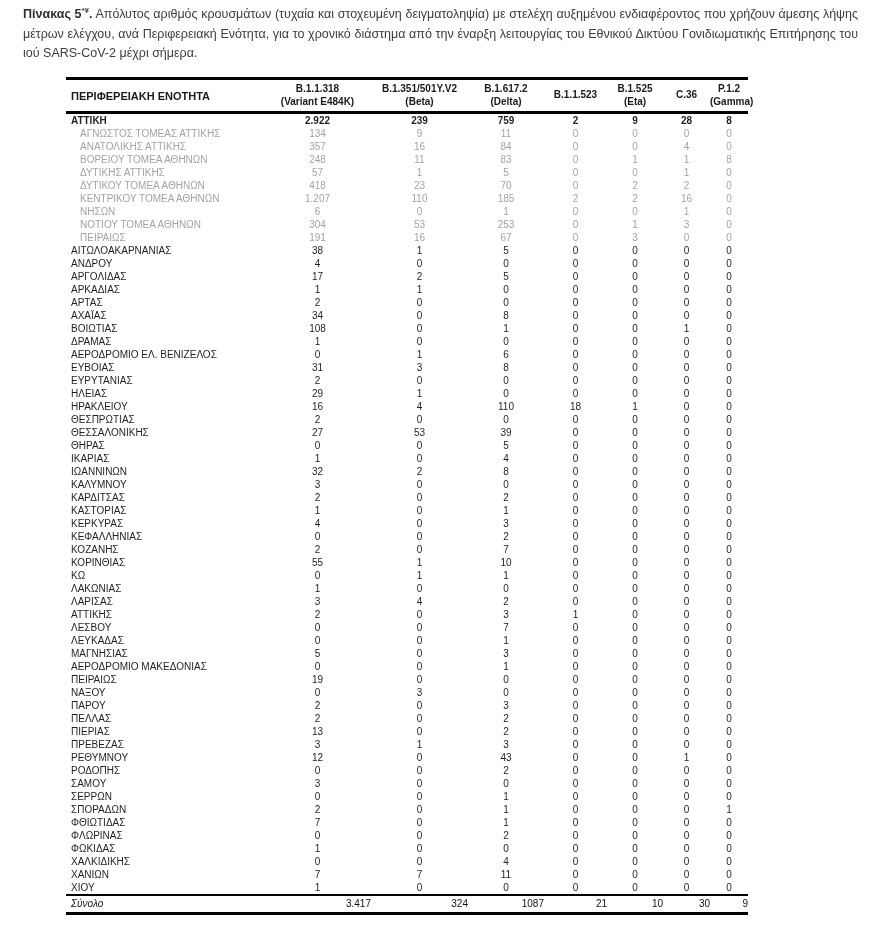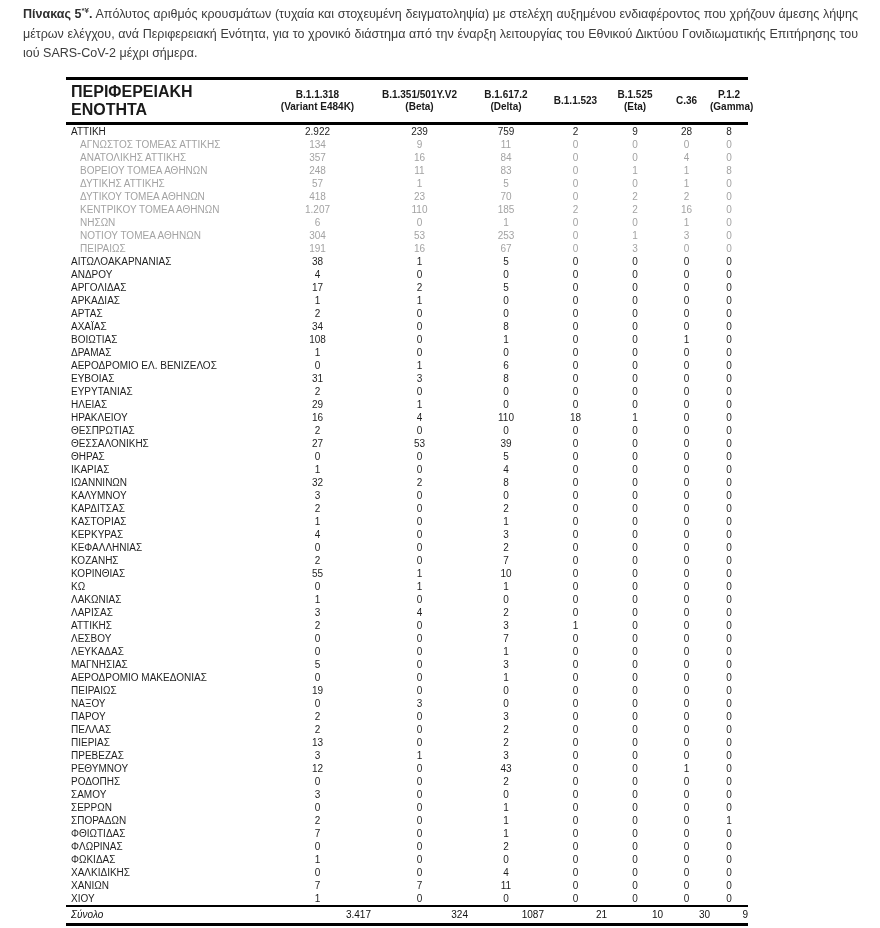--- a/index.html
+++ b/index.html
@@ -23,31 +23,31 @@
   table.variant-table {
     position:absolute; left:66px; top:77px; width:682px;
     border-collapse:collapse; table-layout:fixed;
     border-top:3px solid #000; border-bottom:3px solid #000;
   }
   thead tr { border-bottom:3px solid #000; }
   th {
     font-weight:bold; font-size:10px; color:#1a1a1a;
     padding:3px 0 3px; vertical-align:middle;
   }
-  th.region-h { text-align:left; padding-left:5px; font-size:16px; }
+  th.region-h { text-align:left; padding-left:5px; font-size:11px; }
   th .h1, th .h2 { text-align:center; line-height:12.5px; white-space:nowrap; }
 
   tbody td {
     font-size:10px; color:#1f1f1f; height:13px; line-height:13px;
     padding:0; white-space:nowrap; overflow:hidden;
   }
   td.region { text-align:left; padding-left:5px; }
   td.val    { text-align:center; }
 
-  tr.region-bold td { font-weight:normal; }
+  tr.region-bold td { font-weight:bold; }
   tr.subregion td { color:#a3a3a3; }
   tr.subregion td.region { padding-left:14px; }
 
   tfoot tr { border-top:2.5px solid #000; }
   tfoot td {
     font-weight:normal; font-size:10px; color:#111;
     height:16px; line-height:16px; padding:0; white-space:nowrap;
   }
   tfoot td.region { text-align:left; padding-left:5px; font-style:italic; }
   tfoot td.val { text-align:right; }

